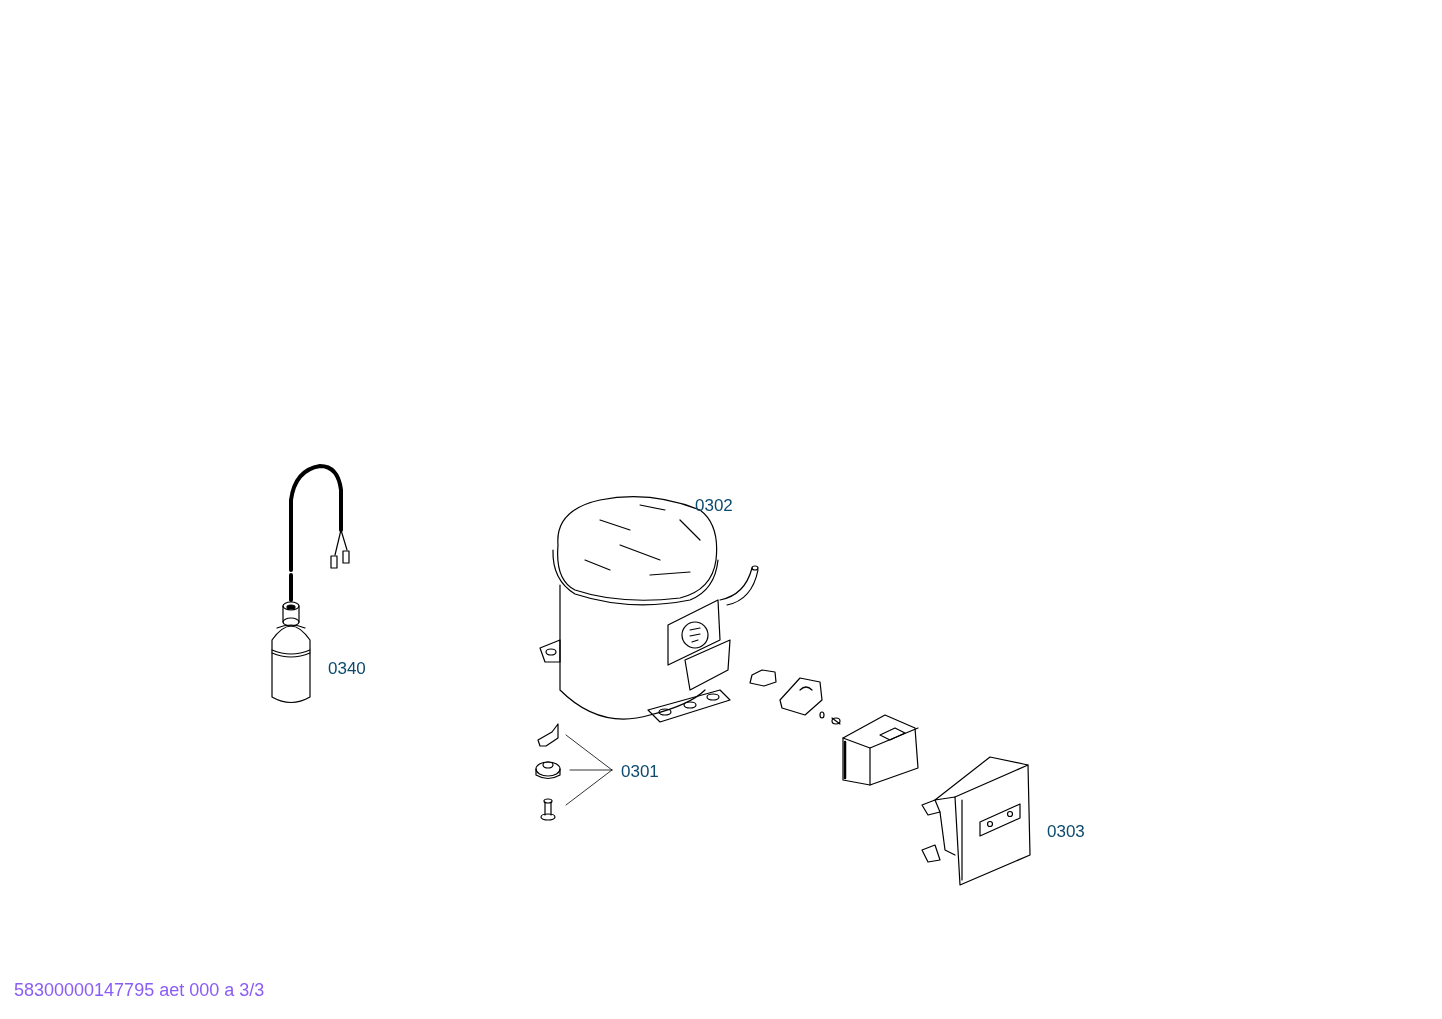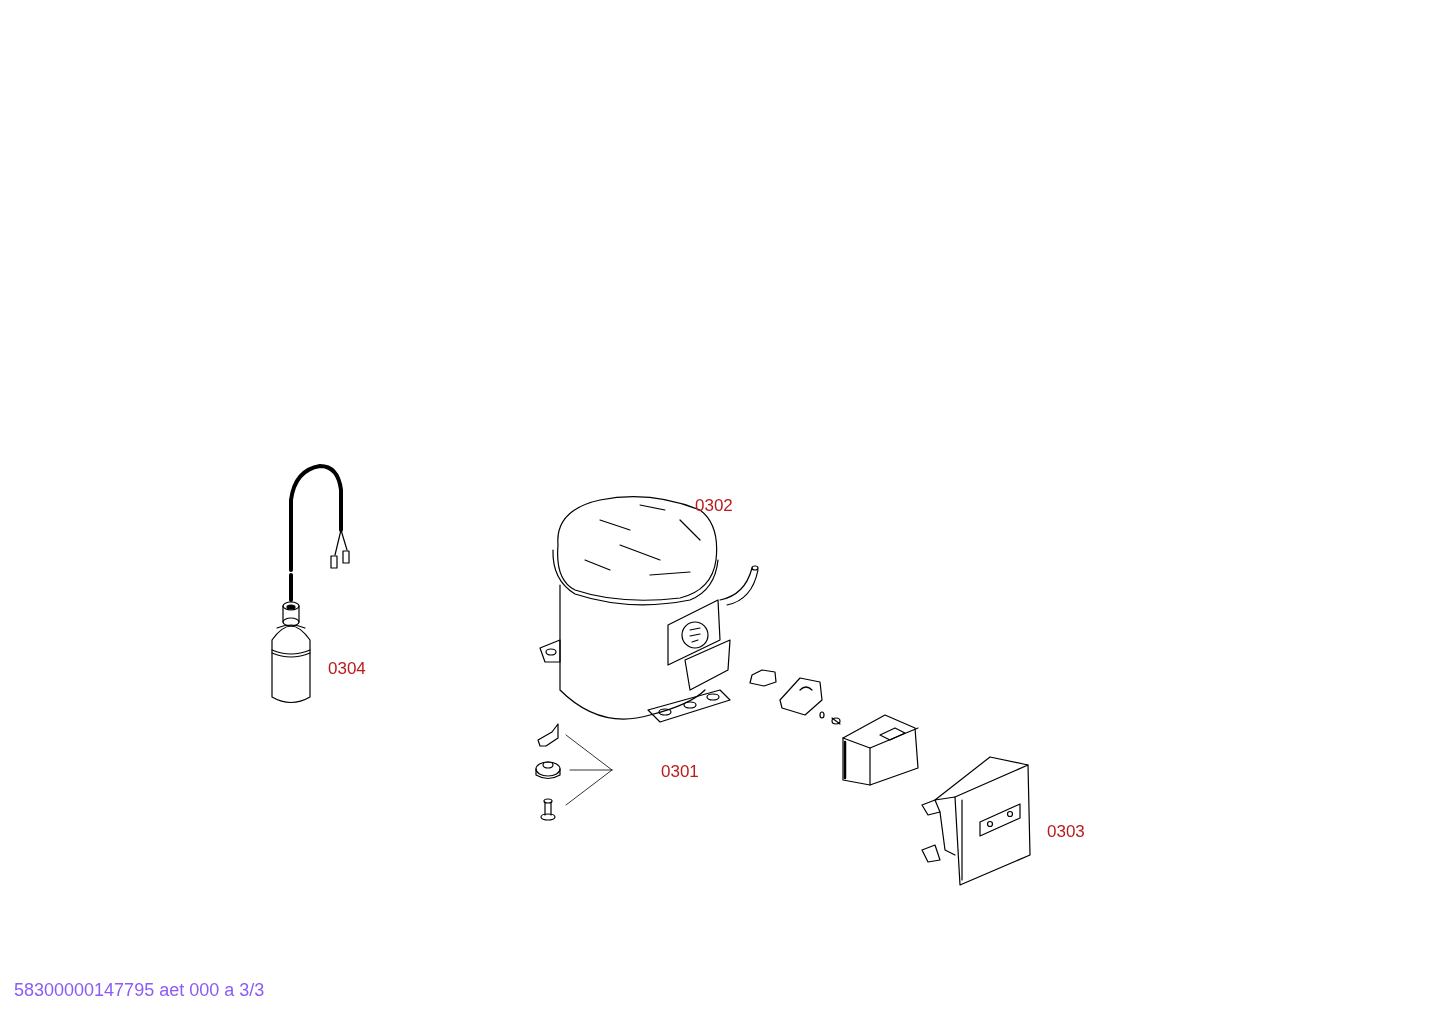--- a/index.html
+++ b/index.html
@@ -1,19 +1,19 @@
 <!DOCTYPE html>
 <html><head>
 <meta charset="utf-8">
 <style>
   html, body { margin: 0; padding: 0; background: #ffffff; }
   body { width: 1442px; height: 1019px; position: relative; overflow: hidden;
          font-family: "Liberation Sans", sans-serif; }
   #diagram { position: absolute; left: 0; top: 0; width: 1442px; height: 1019px; }
-  .label { position: absolute; font-size: 17px; color: #b91c1c; font-family: "Liberation Sans", sans-serif; }
+  .label { position: absolute; font-size: 17px; color: #0c4a6e; font-family: "Liberation Sans", sans-serif; }
   .footer { position: absolute; left: 14px; top: 980px; font-size: 18px; color: #8b5cf6;
             font-family: "Liberation Sans", sans-serif; }
 </style>
 </head>
 <body>
 
 <svg id="diagram" viewBox="0 0 1442 1019" xmlns="http://www.w3.org/2000/svg">
   <g fill="none" stroke="#000" stroke-width="1.2" stroke-linejoin="round" stroke-linecap="round">
 
     <g>
@@ -88,17 +88,17 @@
       <circle cx="990" cy="824" r="2.5"></circle>
       <circle cx="1010" cy="814" r="2.5"></circle>
       <path d="M922 805 L935 800 L940 812 L928 815 Z"></path>
       <path d="M922 850 L935 845 L940 860 L928 862 Z"></path>
       <path d="M940 812 L945 850 L955 855"></path>
     </g>
   </g>
 </svg>
 
 <div class="label" style="left:695px; top:496px;">0302</div>
-<div class="label" style="left:328px; top:659px;">0304</div>
-<div class="label" style="left:621px; top:762px;margin-left:40px;">0301</div>
+<div class="label" style="left:328px; top:659px;">0340</div>
+<div class="label" style="left:621px; top:762px;">0301</div>
 <div class="label" style="left:1047px; top:822px;">0303</div>
 
 <div class="footer">58300000147795 aet 000 a 3/3</div>
 
 </body></html>

